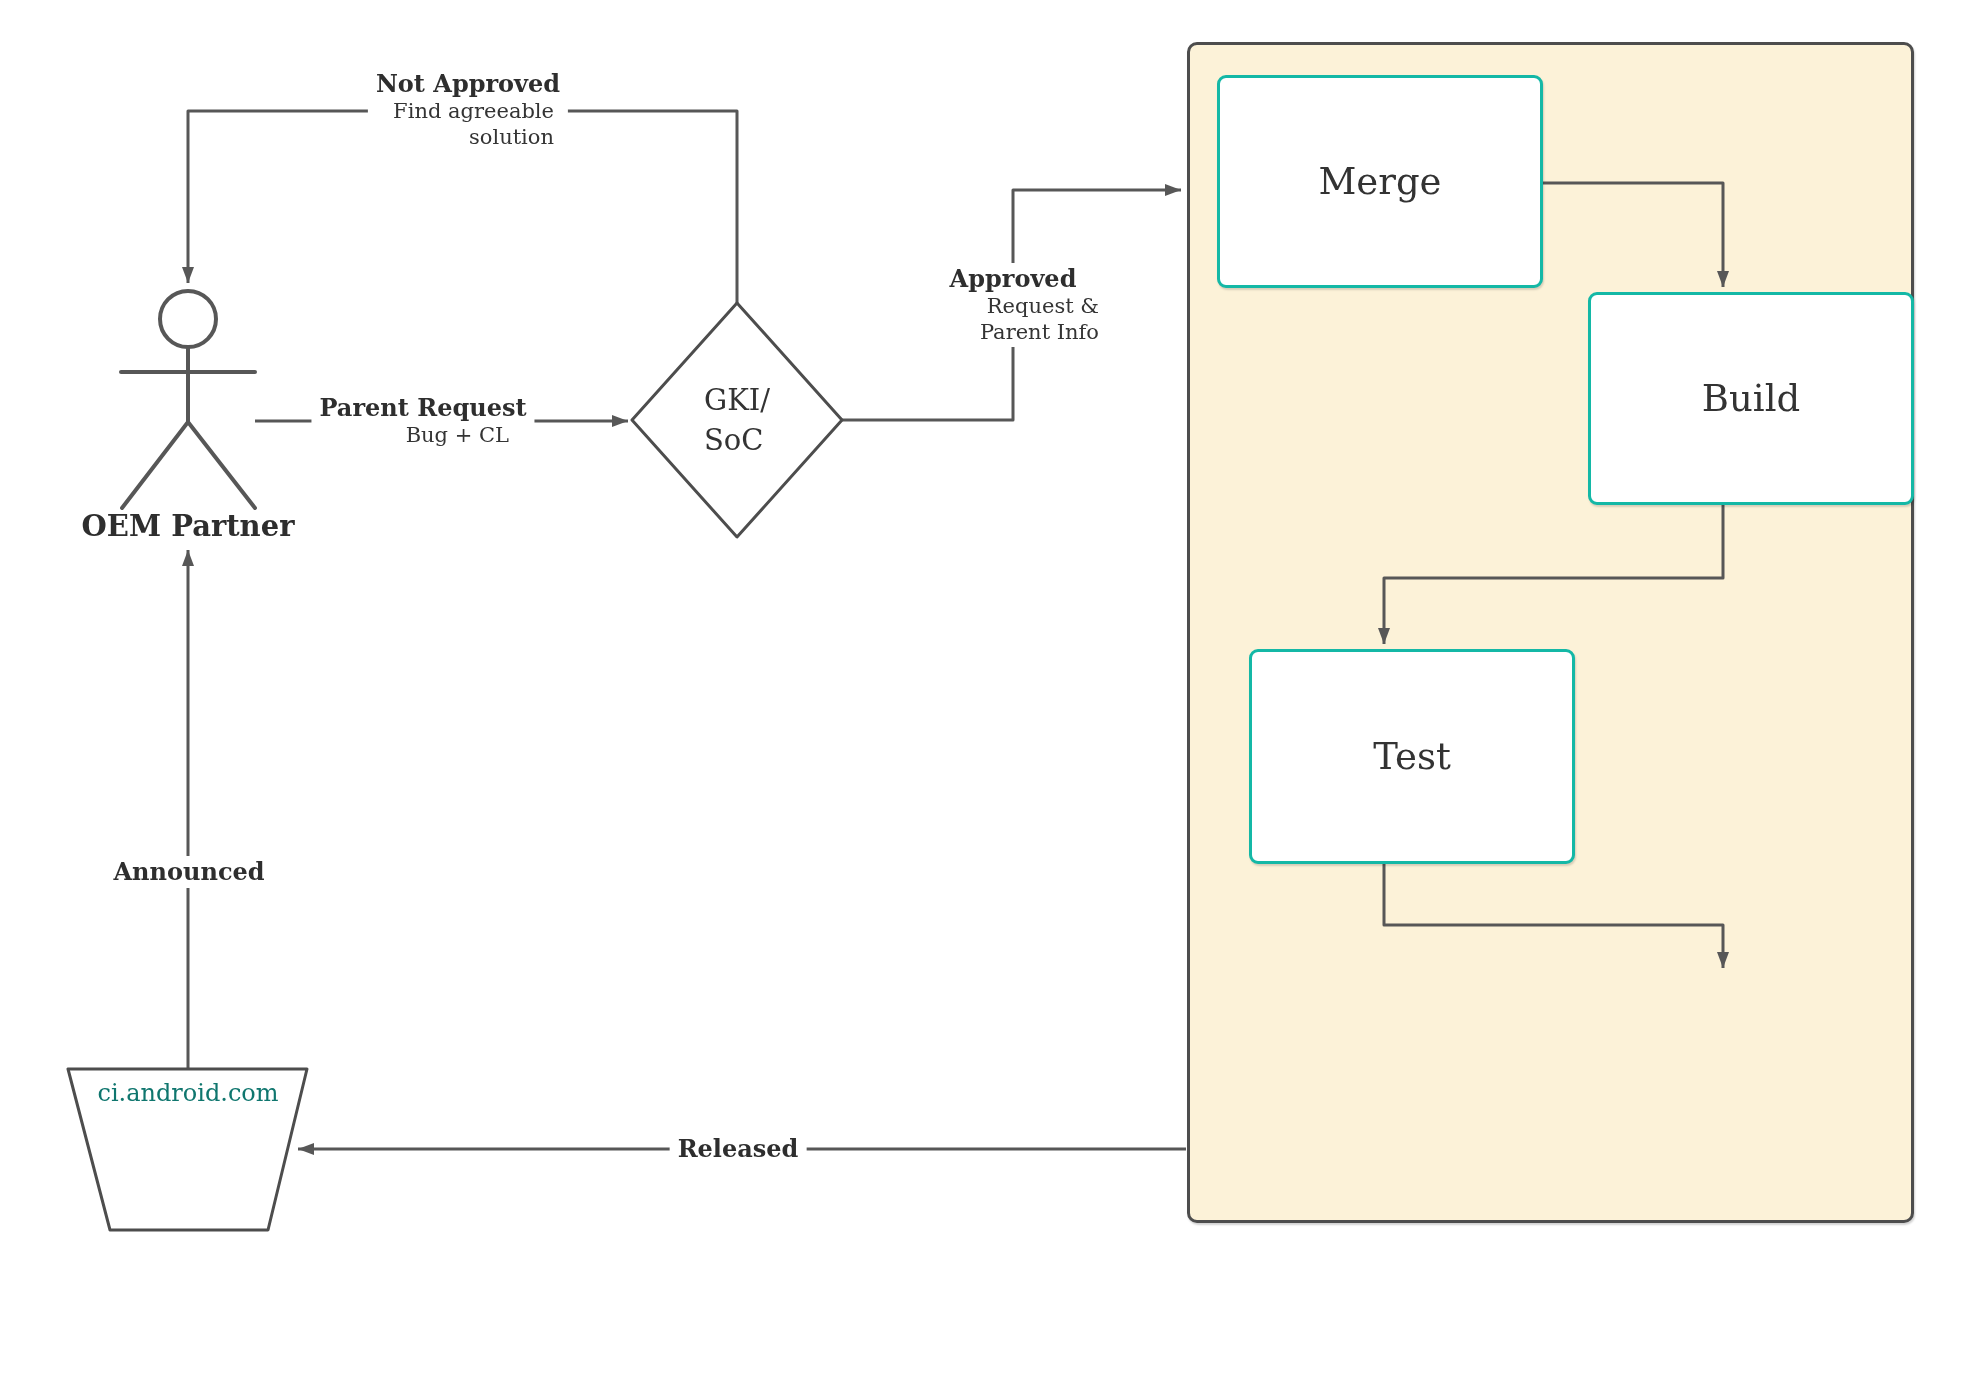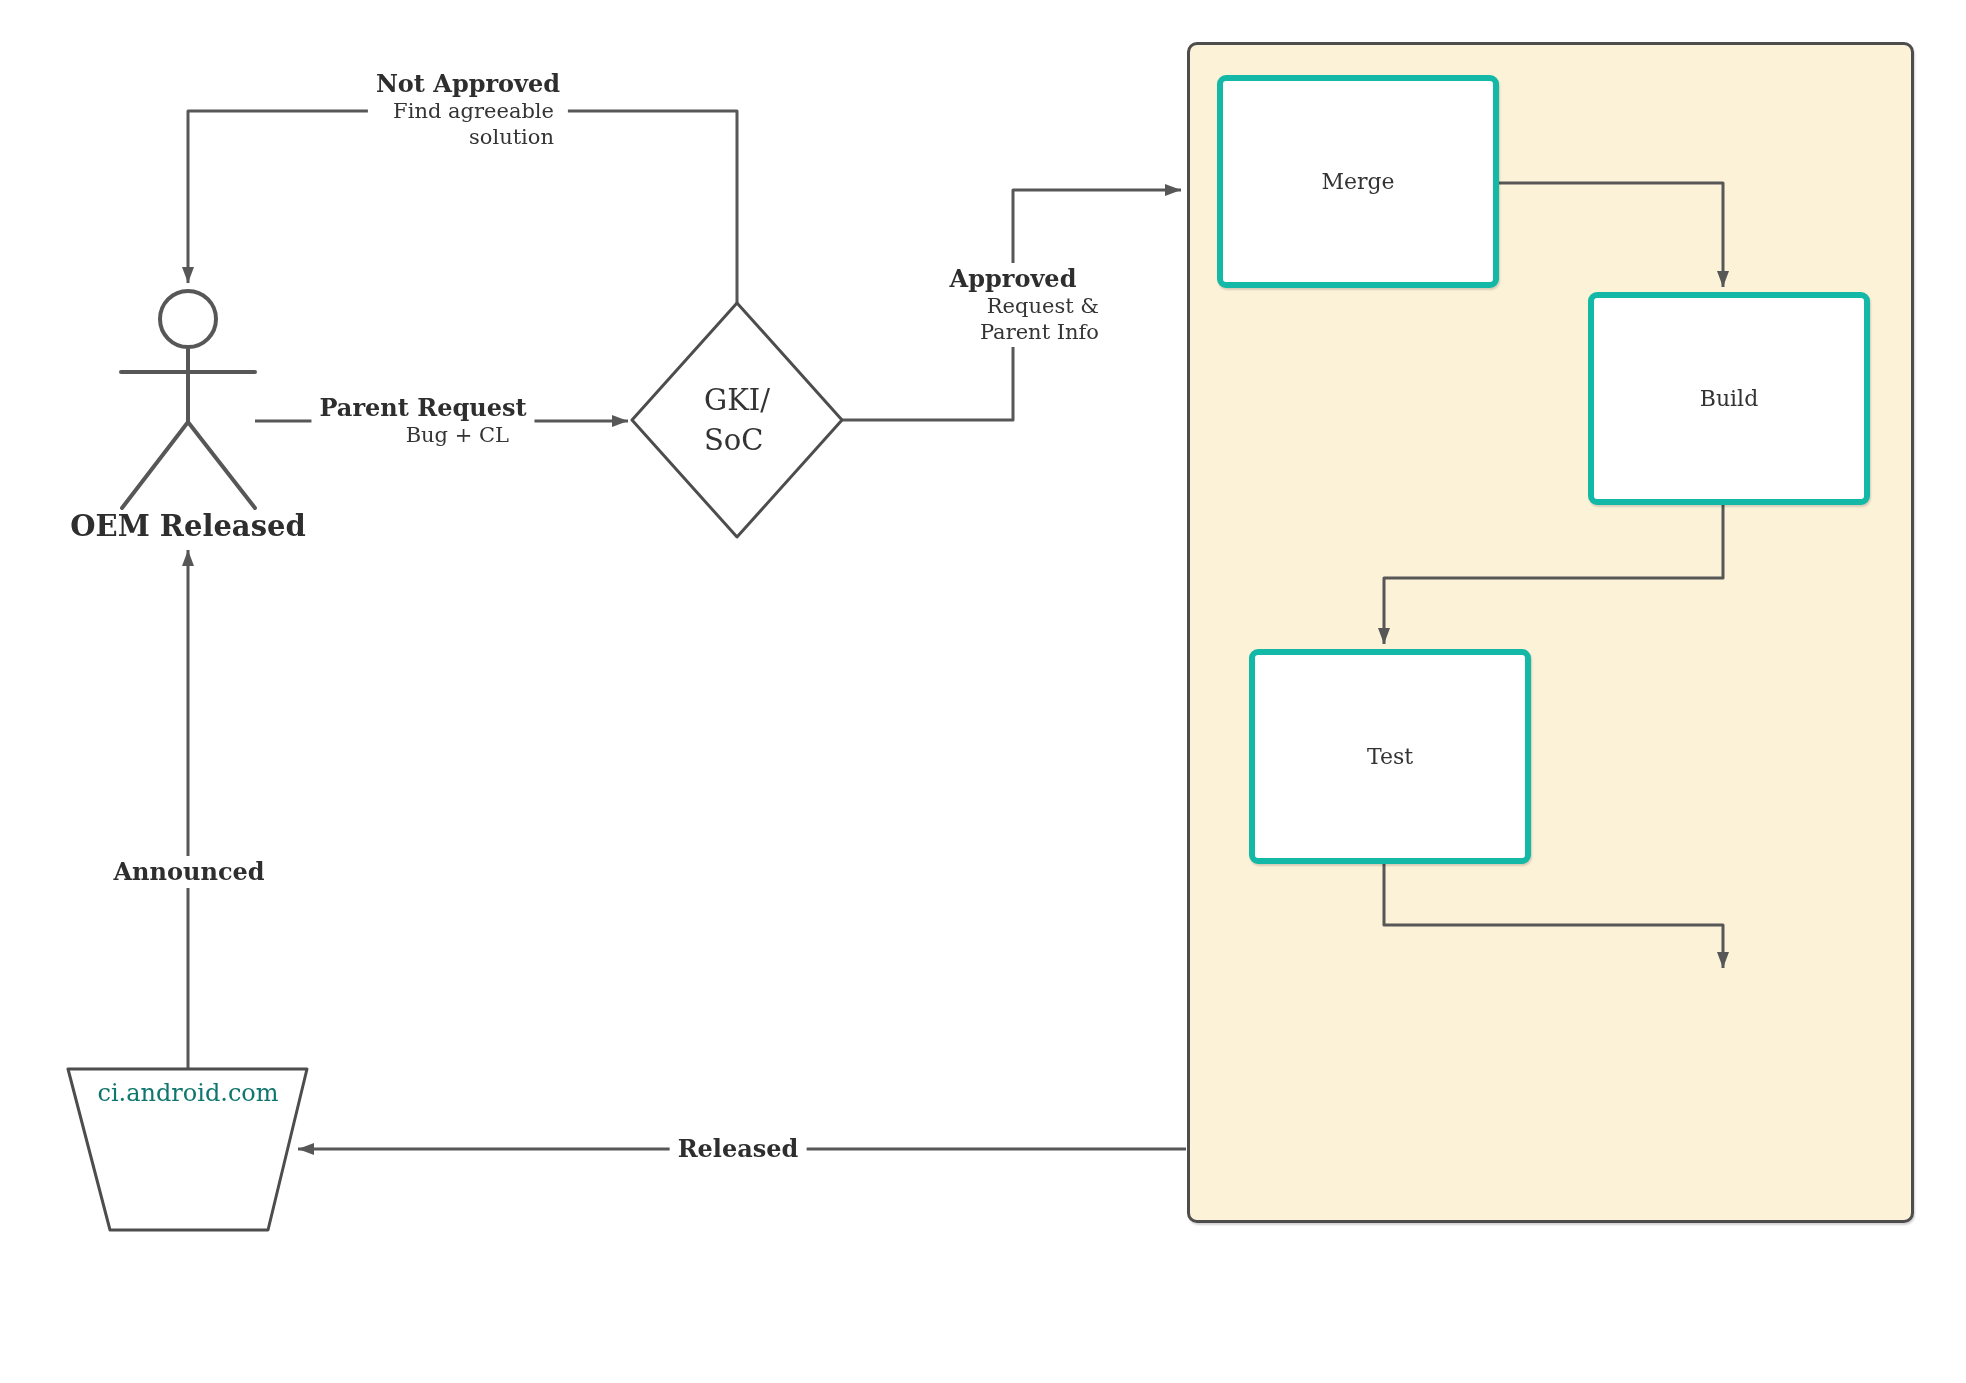--- a/index.html
+++ b/index.html
@@ -41,29 +41,29 @@
   }
   .figure-stroke {
     fill: none;
     stroke: #575757;
     stroke-width: 4;
     stroke-linecap: round;
   }
   .figure-head { fill: #ffffff; stroke: #575757; stroke-width: 4; }
   .node {
     position: absolute;
-    width: 282px; height: 213px;
+    width: 326px; height: 213px;
     background: #ffffff;
-    border: 6px solid #14b8a6;
+    border: 3px solid #14b8a6;
     border-radius: 9px;
     box-sizing: border-box;
     display: flex;
     align-items: center;
     justify-content: center;
-    font-size: 22px;
+    font-size: 37px;
     color: #333333;
     box-shadow: 1px 2px 2px rgba(0,0,0,0.15);
   }
   .node-merge { left: 1217px; top: 75px; }
   .node-build { left: 1588px; top: 292px; }
   .node-test  { left: 1249px; top: 649px; height: 215px; }
   .node-cert  { left: 1588px; top: 973px; height: 214px; }
   .free-label {
     position: absolute;
     transform: translate(-50%, -50%);
@@ -160,21 +160,21 @@
   </div>
   <div class="node node-build">
     <span>Build</span>
   </div>
 
   <div class="free-label diamond-label">
     <span style="display:block">GKI/</span>
     <span style="display:block">SoC</span>
   </div>
   <div class="free-label ci-label">ci.android.com</div>
-  <div class="free-label actor-label">OEM Released</div>
+  <div class="free-label actor-label">OEM Partner</div>
 
   <div class="edge-label lbl-not-approved">
     <span class="title">Not Approved</span>
     <span class="subtitle">Find agreeable solution</span>
   </div>
   <div class="edge-label lbl-respin">
     <span class="title">Parent Request</span>
     <span class="subtitle">Bug + CL</span>
   </div>
   <div class="edge-label lbl-approved">

